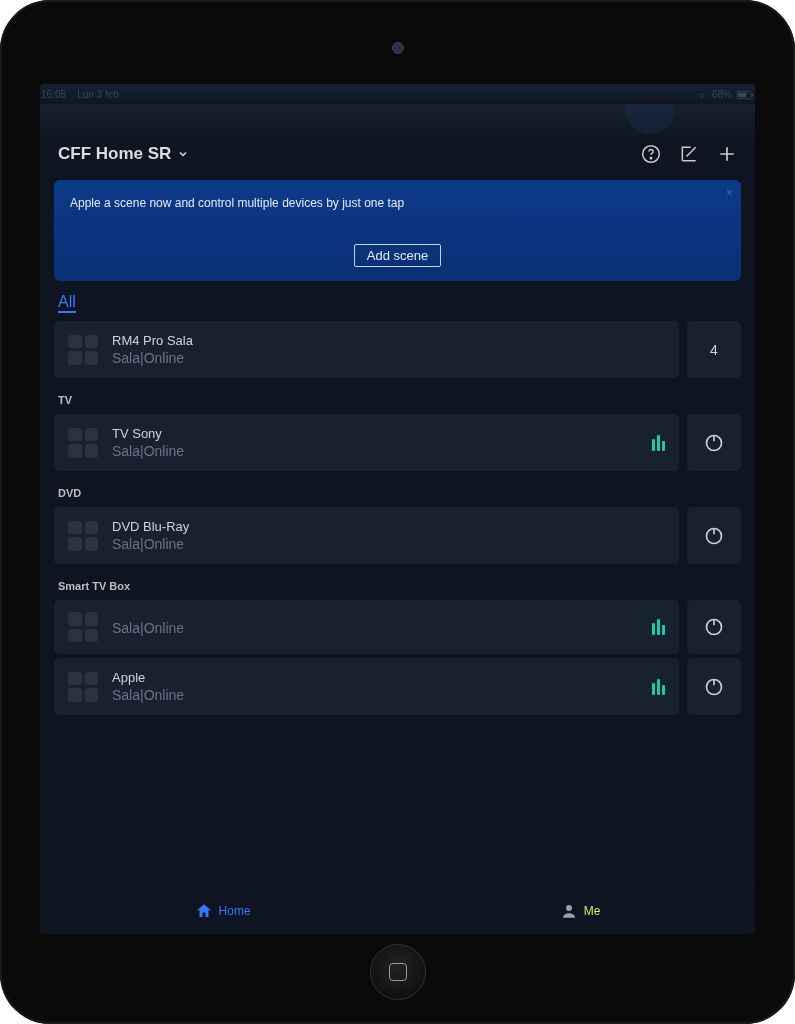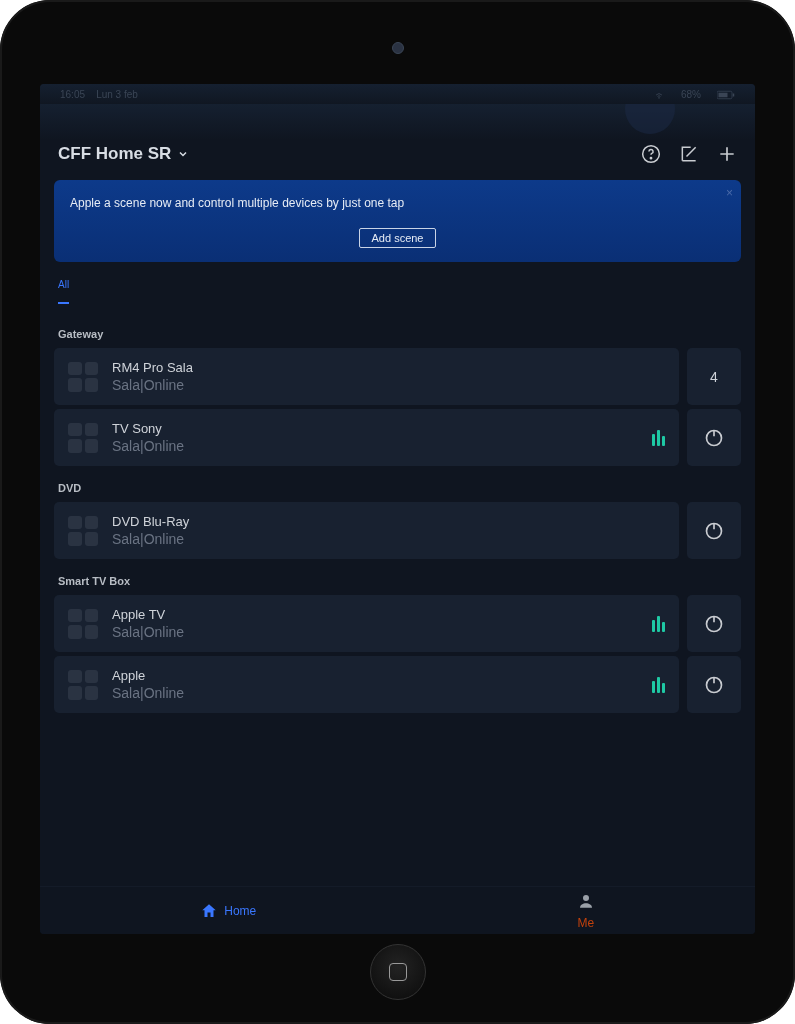--- a/index.html
+++ b/index.html
@@ -52,26 +52,26 @@
     overflow: hidden;
     display: flex;
     flex-direction: column;
     position: relative;
   }
   .status-bar {
     height: 20px;
     display: flex;
     justify-content: space-between;
     align-items: center;
-    padding: 0 20px;
+    padding: 0 1px;
     font-size: 10px;
     color: #3a4555;
     background: linear-gradient(180deg, #152030 0%, #101722 100%);
   }
-  .status-right { display: flex; align-items: flex-end; gap: 16px; }
+  .status-right { display: flex; align-items: flex-end; gap: 4px; }
   .wave-bg {
     height: 36px;
     background: linear-gradient(180deg, #152030 0%, #0f1520 100%);
     position: relative;
     overflow: hidden;
   }
   .wave-bg::before {
     content: "";
     position: absolute;
     right: 80px; top: -20px;
@@ -107,36 +107,36 @@
     position: relative;
   }
   .banner-close {
     position: absolute;
     top: 6px; right: 8px;
     color: #4a6aa8;
     font-size: 12px;
   }
   .add-scene-btn {
     display: block;
-    margin: 18px auto 0 auto;
+    margin: 34px auto 0 auto;
     border: 1px solid #c9d4e6;
     color: #e6ecf5;
     background: transparent;
-    font-size: 11px;
+    font-size: 13px;
     padding: 3px 12px;
     border-radius: 2px;
   }
   .tabs {
     padding: 12px 18px 4px 18px;
   }
   .tab {
     display: inline-block;
     color: #3a77ff;
-    font-size: 10px;
-    padding-bottom: 12px;
+    font-size: 16px;
+    padding-bottom: 0;
     border-bottom: 2px solid #3a77ff;
   }
   .content {
     flex: 1;
     overflow: auto;
     padding: 4px 14px 10px 14px;
   }
   .section-label {
     color: #b8bdc4;
     font-size: 11px;
@@ -194,21 +194,21 @@
     border-top: 1px solid #141b28;
     display: flex;
     justify-content: space-around;
     align-items: center;
   }
   .nav-item {
     display: flex; align-items: center; gap: 6px;
     font-size: 12px;
   }
   .nav-item.active { color: #3a77ff; }
-  .nav-item.inactive { color: #c2410c; flex-direction: column; }
+  .nav-item.inactive { color: #bef264; }
   svg { display: block; }
 </style>
 </head>
 <body>
 
 <div class="tablet-frame">
   <div class="camera"></div>
 
   <div class="screen">
 
@@ -277,39 +277,39 @@
       <div>Apple a scene now and control multiple devices by just one tap</div>
       <button class="add-scene-btn">Add scene</button>
     </div>
 
     <div class="tabs">
       <span class="tab">All</span>
     </div>
 
     <div class="content">
 
-      <div class="section-label">Gateway</div>
       <div class="row">
         <div class="card main">
           <div class="device-icon">
               <span></span>
               <span></span>
               <span></span>
               <span></span>
             </div>
           <div class="device-info">
             <div class="device-name">RM4 Pro Sala</div>
             <div class="device-sub">Sala|Online</div>
           </div>
         </div>
         <div class="card side">
           <span class="count-badge">4</span>
         </div>
       </div>
 
+      <div class="section-label">TV</div>
       <div class="row">
         <div class="card main">
           <div class="device-icon">
               <span></span>
               <span></span>
               <span></span>
               <span></span>
             </div>
           <div class="device-info">
             <div class="device-name">TV Sony</div>
@@ -358,21 +358,20 @@
       <div class="section-label">Smart TV Box</div>
       <div class="row">
         <div class="card main">
           <div class="device-icon">
               <span></span>
               <span></span>
               <span></span>
               <span></span>
             </div>
           <div class="device-info">
-            <div class="device-name">Apple TV</div>
             <div class="device-sub">Sala|Online</div>
           </div>
           <div class="eq-icon">
               <span></span>
               <span></span>
               <span></span>
             </div>
         </div>
         <div class="card side">
           <span class="power-icon">

